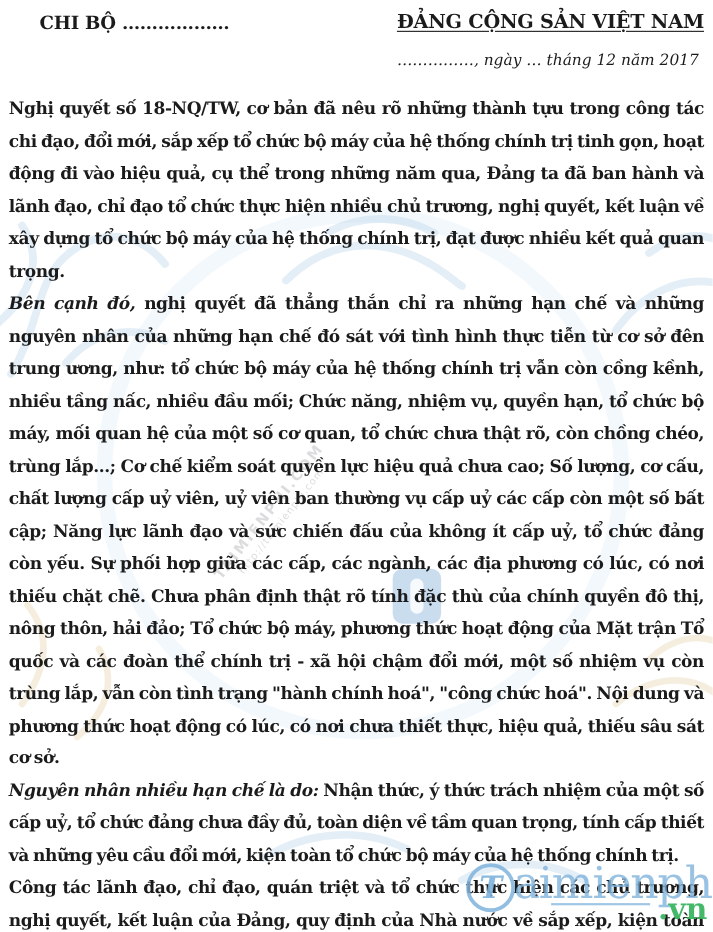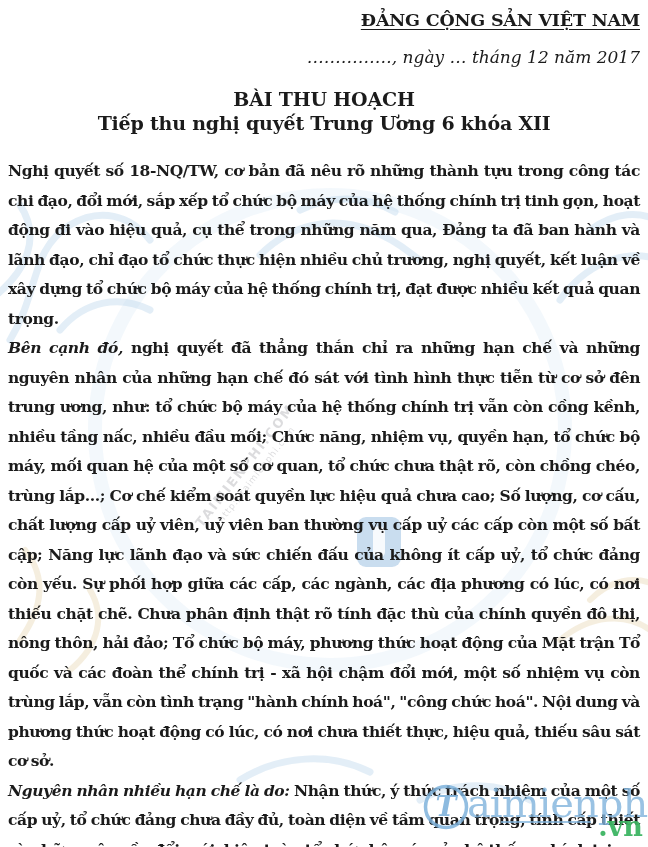--- a/index.html
+++ b/index.html
@@ -29,26 +29,26 @@
   }
   .wm-center-icon::after {
     content:""; position:absolute; left:16px; top:9px; width:12px; height:32px;
     background:rgba(255,255,255,0.85); border-radius:6px;
   }
   
   .content { position:relative; z-index:2; padding:10px 8px 0 8px; }
   .doc-header { display:flex; justify-content:space-between; align-items:flex-start; }
   .org { font-weight:bold; font-size:16.5px; line-height:22px; letter-spacing:-0.2px; }
   .org-line2 { padding-left:28px; }
-  .party-block { text-align:right; padding-top:0; }
+  .party-block { padding-top:0; }
   .party-name {
     font-weight:bold; font-size:17.5px; letter-spacing:-0.2px;
     text-decoration:underline; text-underline-offset:3px;
   }
-  .date-line { font-style:italic; font-size:17px; margin-top:17px; }
+  .date-line { font-style:italic; font-size:14px; margin-top:17px; }
   .titles { text-align:center; margin-top:20px; font-weight:bold; font-size:19px; line-height:24px; letter-spacing:-0.2px; }
   .body-text {
     margin-top:21px;
     font-size:15.5px; line-height:29.5px;
     letter-spacing:-0.4px; word-spacing:-1.2px;
     text-align:justify;
   }
   .para { margin:0;font-weight:bold; }
   .para-heading { font-weight:bold; }
   .lead { font-style:italic; }
@@ -99,31 +99,28 @@
     <div class="wm-big">TAIMIENPHI.COM</div>
     <div class="wm-small">http://taimienphi.com</div>
   </div>
 
   <div class="wm-center-icon"></div>
 
   <div class="content">
 
     <div class="doc-header">
       <div class="org">
+        <div class="org-line2">CHI BỘ ………………</div>
       </div>
       <div class="party-block">
         <div class="party-name">ĐẢNG CỘNG SẢN VIỆT NAM</div>
         <div class="date-line">……………, ngày … tháng 12 năm 2017</div>
       </div>
     </div>
 
-    <div class="titles">
-      <div class="title-main">BÀI THU HOẠCH</div>
-      <div class="title-sub">Tiếp thu nghị quyết Trung Ương 6 khóa XII</div>
-    </div>
 
     <div class="body-text">
 
       <p class="para"><span class="lead"></span><span>Nghị quyết số 18-NQ/TW, cơ bản đã nêu rõ những thành tựu trong công tác chi đạo, đổi mới, sắp xếp tổ chức bộ máy của hệ thống chính trị tinh gọn, hoạt động đi vào hiệu quả, cụ thể trong những năm qua, Đảng ta đã ban hành và lãnh đạo, chỉ đạo tổ chức thực hiện nhiều chủ trương, nghị quyết, kết luận về xây dựng tổ chức bộ máy của hệ thống chính trị, đạt được nhiều kết quả quan trọng.</span></p>
 
       <p class="para"><span class="lead">Bên cạnh đó,</span><span> nghị quyết đã thẳng thắn chỉ ra những hạn chế và những nguyên nhân của những hạn chế đó sát với tình hình thực tiễn từ cơ sở đên trung ương, như: tổ chức bộ máy của hệ thống chính trị vẫn còn cồng kềnh, nhiều tầng nấc, nhiều đầu mối; Chức năng, nhiệm vụ, quyền hạn, tổ chức bộ máy, mối quan hệ của một số cơ quan, tổ chức chưa thật rõ, còn chồng chéo, trùng lắp...; Cơ chế kiểm soát quyền lực hiệu quả chưa cao; Số lượng, cơ cấu, chất lượng cấp uỷ viên, uỷ viên ban thường vụ cấp uỷ các cấp còn một số bất cập; Năng lực lãnh đạo và sức chiến đấu của không ít cấp uỷ, tổ chức đảng còn yếu. Sự phối hợp giữa các cấp, các ngành, các địa phương có lúc, có nơi thiếu chặt chẽ. Chưa phân định thật rõ tính đặc thù của chính quyền đô thị, nông thôn, hải đảo; Tổ chức bộ máy, phương thức hoạt động của Mặt trận Tổ quốc và các đoàn thể chính trị - xã hội chậm đổi mới, một số nhiệm vụ còn trùng lắp, vẫn còn tình trạng "hành chính hoá", "công chức hoá". Nội dung và phương thức hoạt động có lúc, có nơi chưa thiết thực, hiệu quả, thiếu sâu sát cơ sở.</span></p>
 
       <p class="para"><span class="lead">Nguyên nhân nhiều hạn chế là do:</span><span> Nhận thức, ý thức trách nhiệm của một số cấp uỷ, tổ chức đảng chưa đầy đủ, toàn diện về tầm quan trọng, tính cấp thiết và những yêu cầu đổi mới, kiện toàn tổ chức bộ máy của hệ thống chính trị.</span></p>
 
       <p class="para"><span class="lead"></span><span>Công tác lãnh đạo, chỉ đạo, quán triệt và tổ chức thực hiện các chủ trương, nghị quyết, kết luận của Đảng, quy định của Nhà nước về sắp xếp, kiện toàn tổ chức bộ máy, tinh giản biên chế thiếu kiên quyết, đồng bộ; còn tình trạng nể nang, né tránh, ngại va chạm, lợi ích cục bộ;</span></p>

